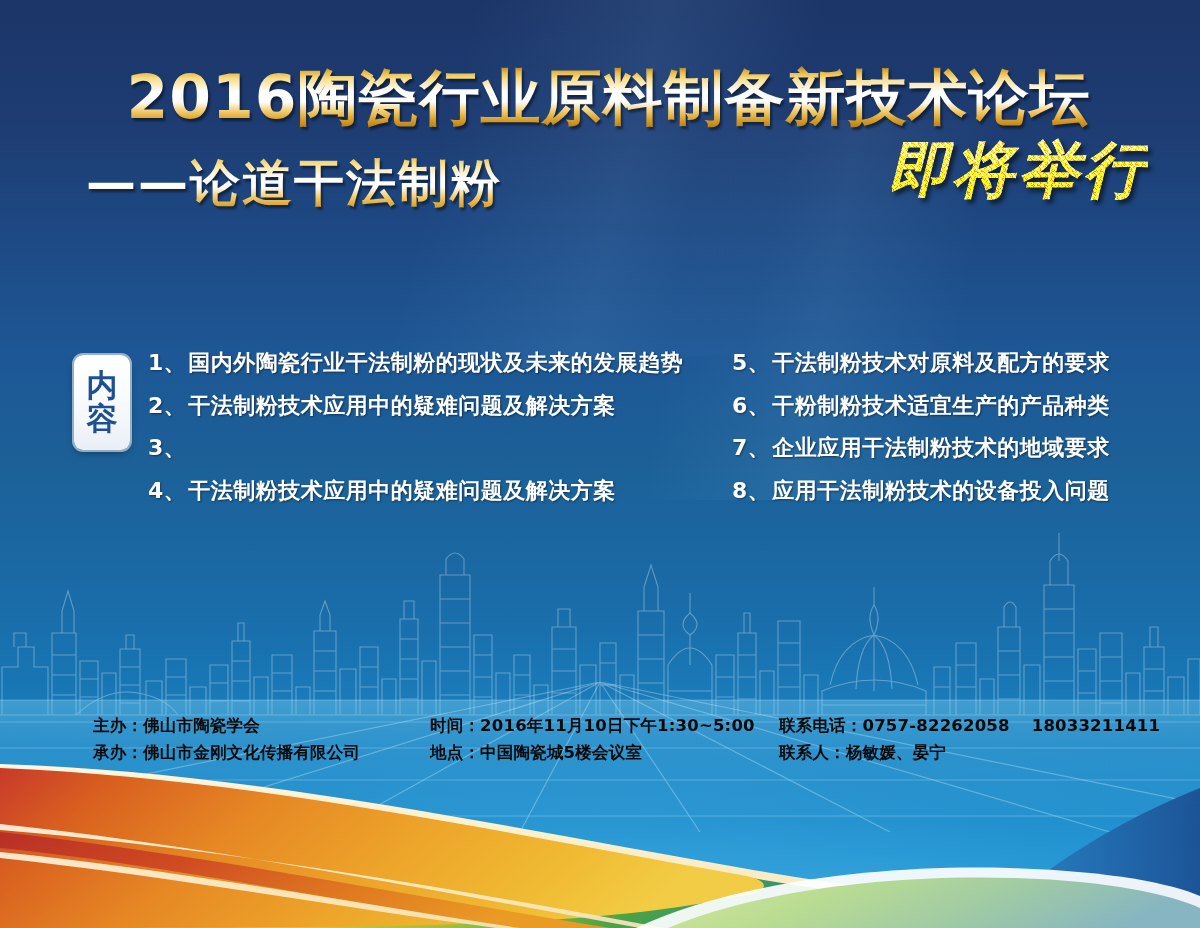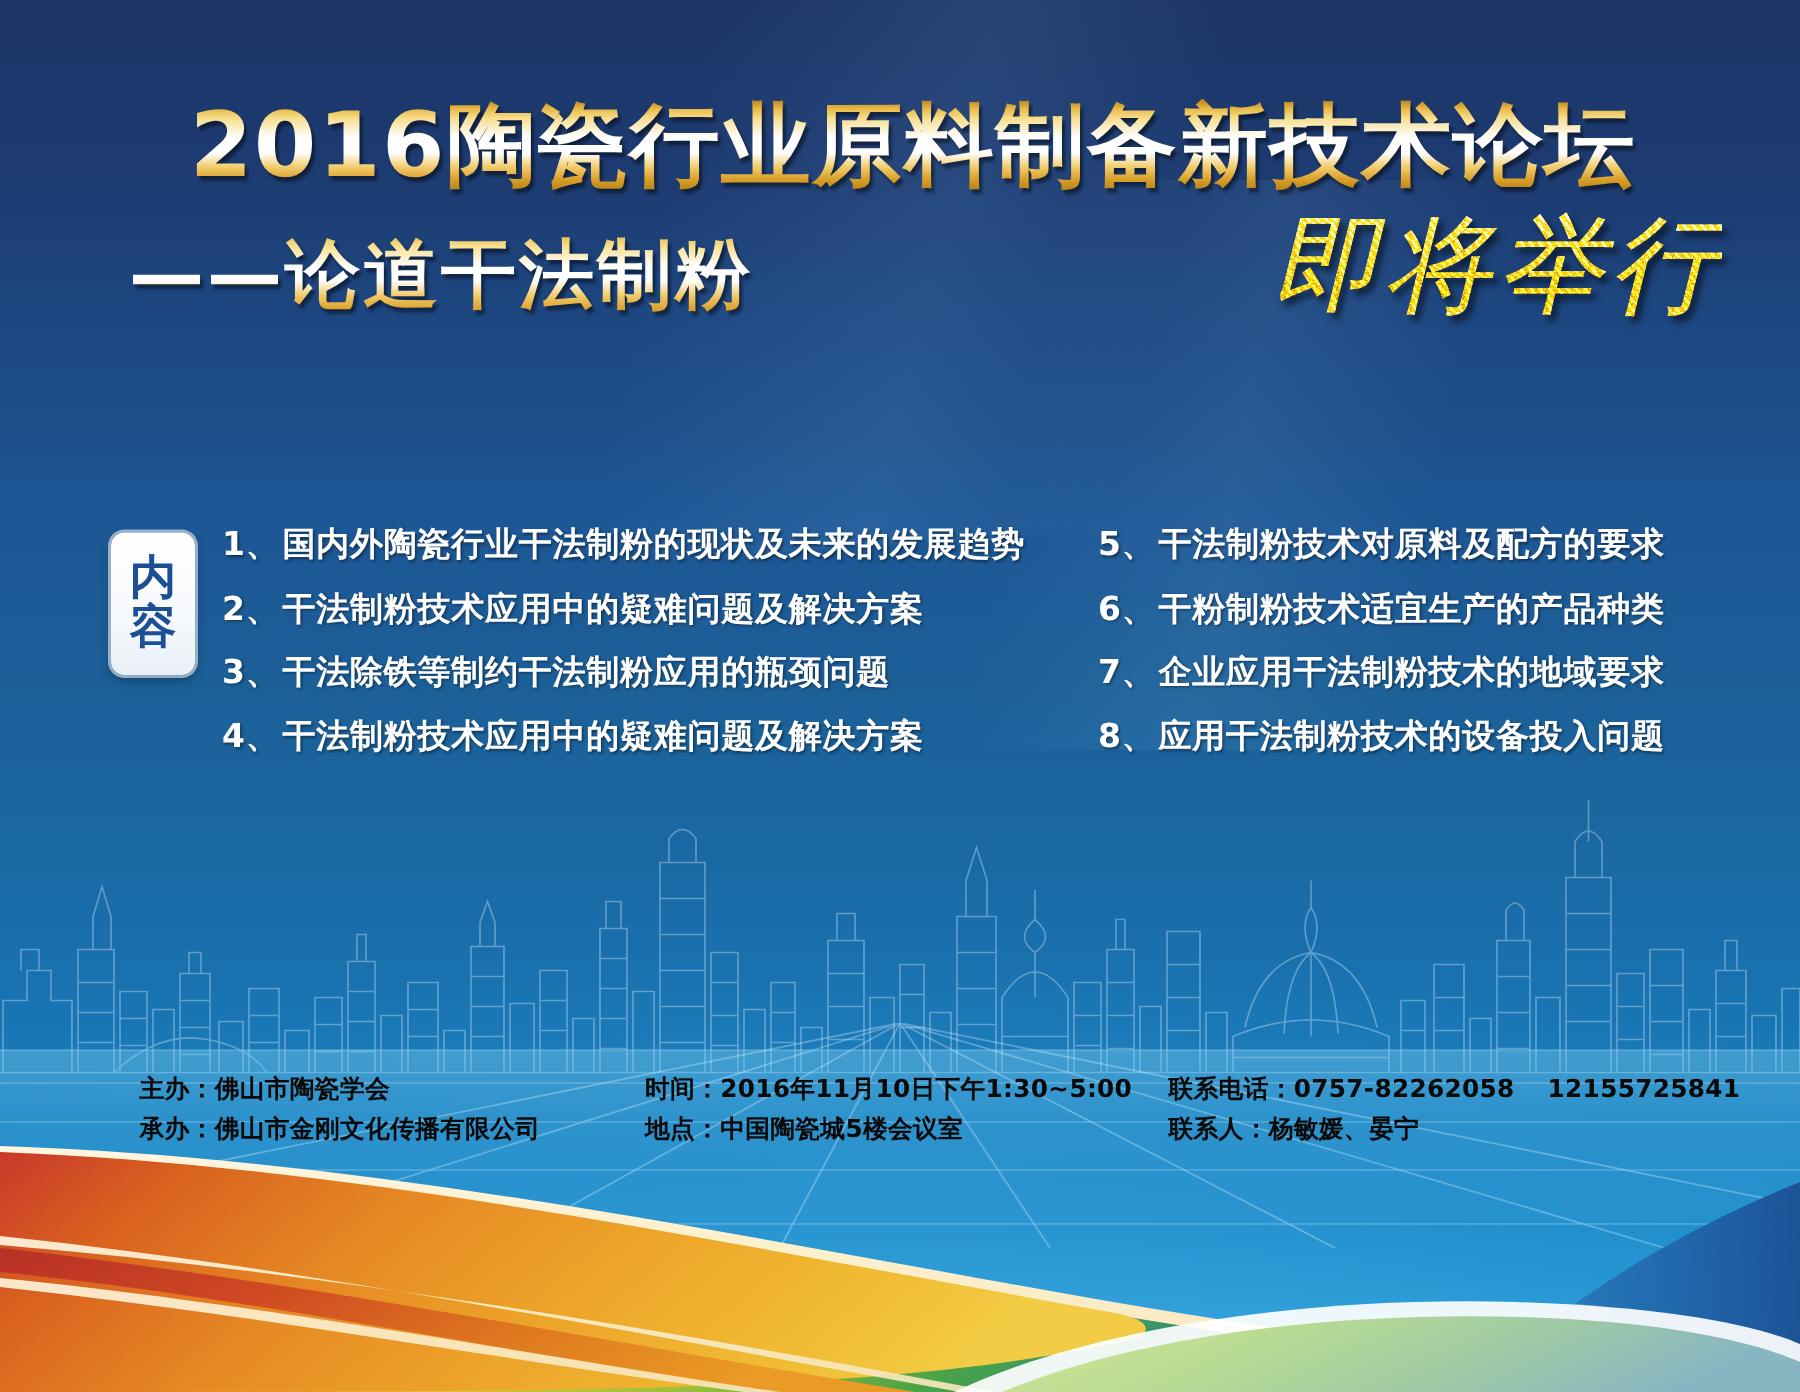--- a/index.html
+++ b/index.html
@@ -76,21 +76,21 @@
       #ffffff 42%, #ffffff 55%,
       #f2cb6b 70%, #d79b23 86%, #a06e10 100%);
     -webkit-background-clip:text; background-clip:text;
     color:transparent; -webkit-text-fill-color:transparent;
     filter:drop-shadow(2px 3px 1px rgba(0,0,0,0.45));
   }
 
   
   .title-gold {
     position:absolute; right:52px; top:-4px;
-    font-weight:normal; font-size:71px; letter-spacing:4px;
+    font-weight:bold; font-size:61px; letter-spacing:4px;
     font-style:italic;
     background:
       repeating-conic-gradient(from 15deg at 22% 28%, rgba(255,248,200,.95) 0deg 6deg, rgba(168,118,12,.85) 6deg 11deg),
       repeating-linear-gradient(57deg, rgba(255,255,255,.85) 0 2px, rgba(150,105,10,.75) 2px 5px),
       linear-gradient(180deg,#f6dd86 0%, #e5b83f 45%, #d8a223 70%, #f0d277 100%);
     background-blend-mode:overlay, overlay, normal;
     background-size:7px 7px, 6px 6px, 100% 100%;
     -webkit-background-clip:text; background-clip:text;
     color:transparent; -webkit-text-fill-color:transparent;
     filter:drop-shadow(3px 4px 2px rgba(0,0,0,0.55));
@@ -289,21 +289,20 @@
         <div class="list-row">
           <span class="list-num">1、</span>
           <span class="list-txt">国内外陶瓷行业干法制粉的现状及未来的发展趋势</span>
         </div>
         <div class="list-row">
           <span class="list-num">2、</span>
           <span class="list-txt">干法制粉技术应用中的疑难问题及解决方案</span>
         </div>
         <div class="list-row">
           <span class="list-num">3、</span>
-          <span class="list-txt">干法除铁等制约干法制粉应用的瓶颈问题</span>
         </div>
         <div class="list-row">
           <span class="list-num">4、</span>
           <span class="list-txt">干法制粉技术应用中的疑难问题及解决方案</span>
         </div>
       </div>
 
       <div class="col col-right">
         <div class="list-row">
           <span class="list-num">5、</span>
@@ -341,21 +340,21 @@
       <div class="f-line">
         <span>时间：</span><span>2016年11月10日下午1:30~5:00</span>
       </div>
       <div class="f-line">
         <span>地点：</span><span>中国陶瓷城5楼会议室</span>
       </div>
     </div>
 
     <div class="f-col f-contact">
       <div class="f-line">
-        <span>联系电话：</span><span>0757-82262058</span><span class="f-gap"></span><span>12155725841</span>
+        <span>联系电话：</span><span>0757-82262058</span><span class="f-gap"></span><span>18033211411</span>
       </div>
       <div class="f-line">
         <span>联系人：</span><span>杨敏媛、晏宁</span>
       </div>
     </div>
 
   </div>
 
   <div class="ribbon">
     <svg viewBox="0 0 1200 200" preserveAspectRatio="none" aria-hidden="true">

